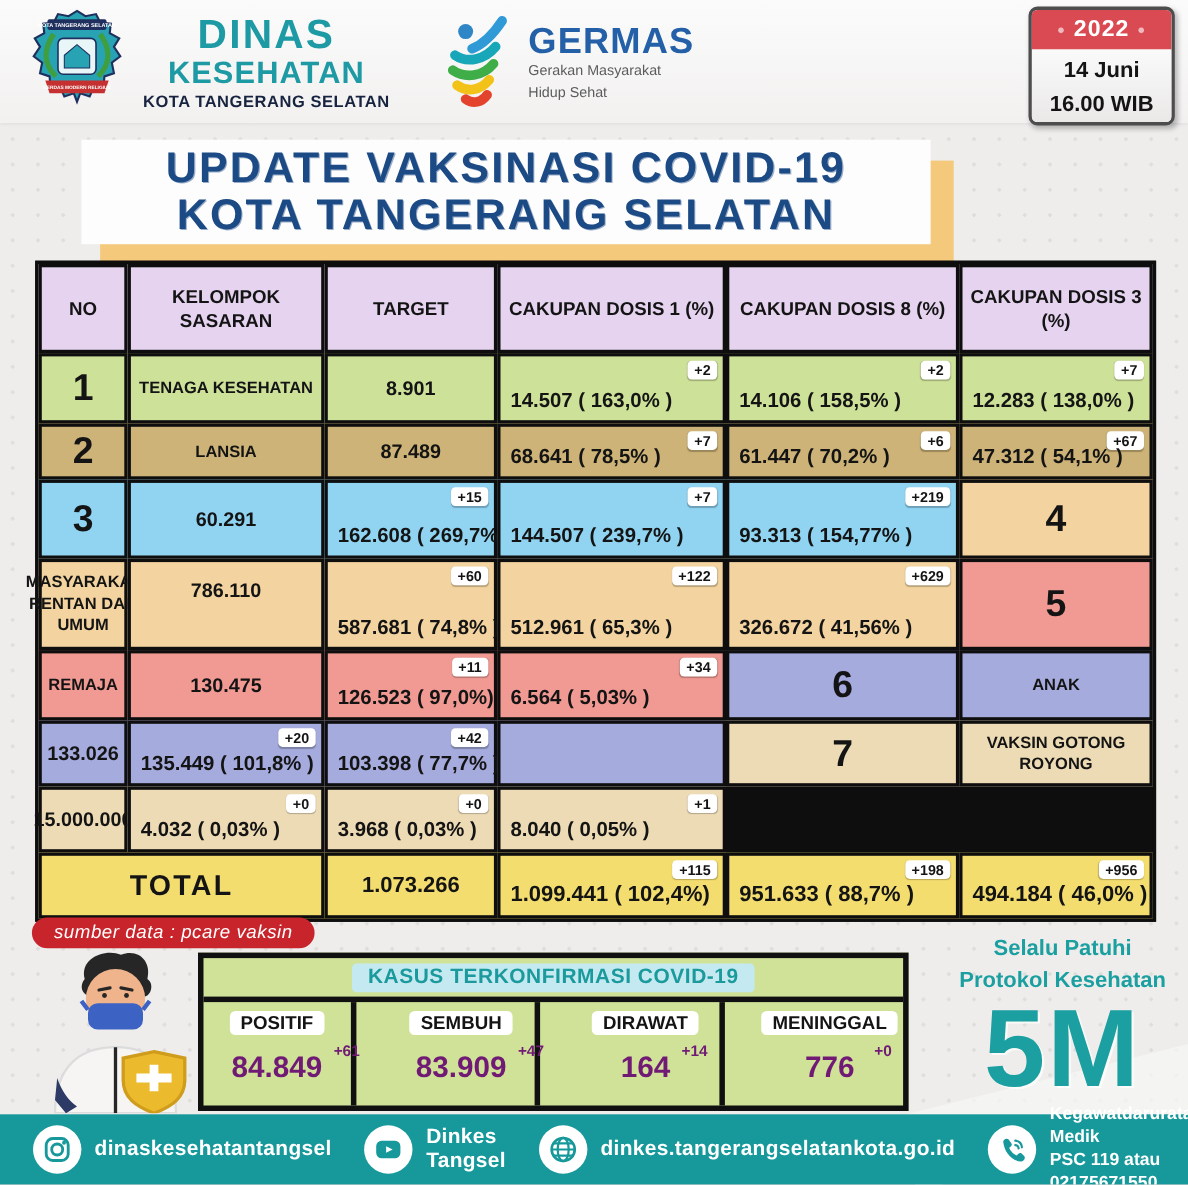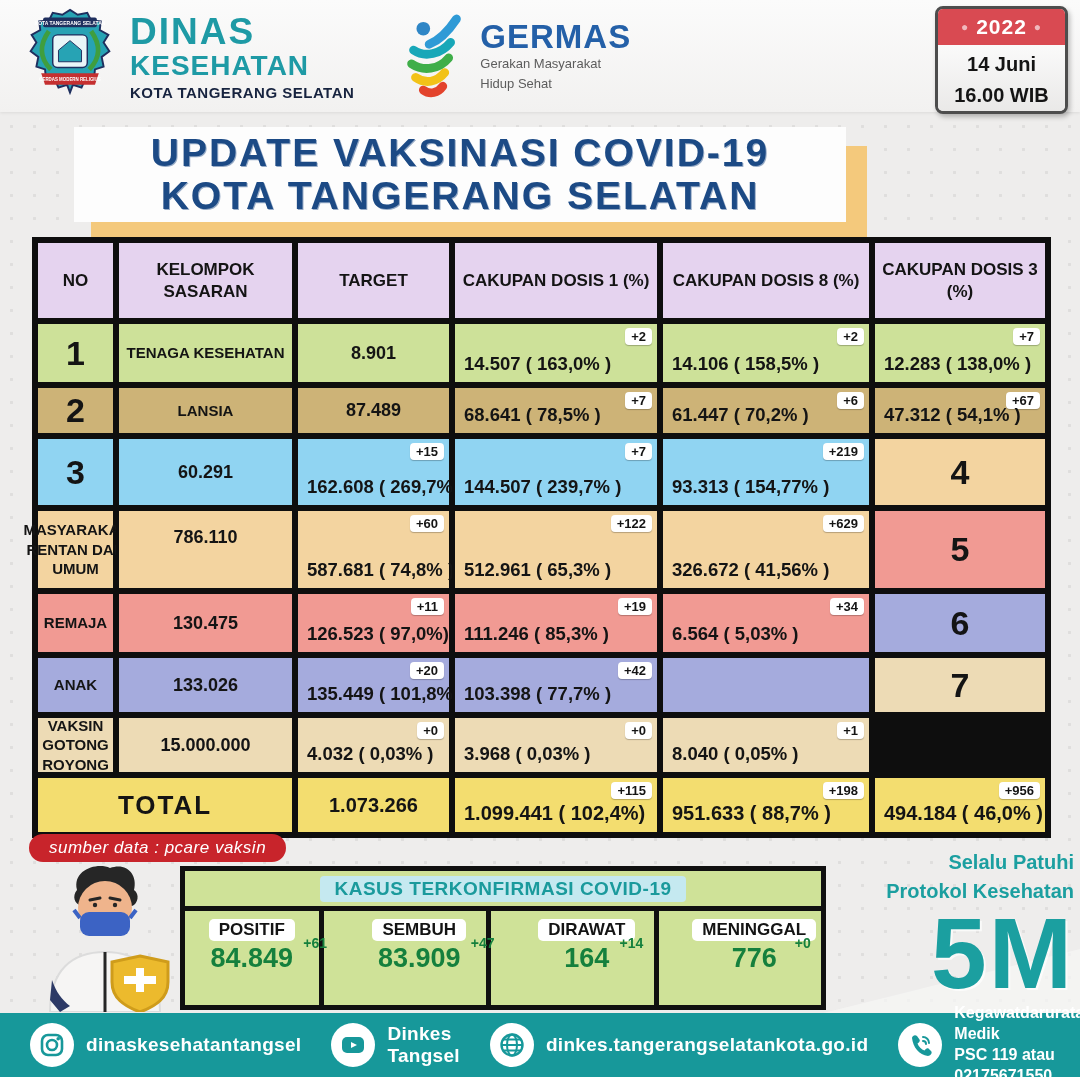--- a/index.html
+++ b/index.html
@@ -10,21 +10,21 @@
     background-image:radial-gradient(#dfdedd 1.4px, transparent 1.6px);
     background-size:23px 23px;
   }
   
   .top-band{
     position:absolute; left:0; top:0; width:1080px; height:112px;
     background:linear-gradient(#fbfbfb,#f2f1f0);
     display:flex; align-items:center; box-shadow:0 1px 3px rgba(0,0,0,.08);
   }
   .emblem{ margin-left:22px; width:96px; height:98px; }
-  .dinas-block{ margin-left:12px; line-height:1; }
+  .dinas-block{ margin-left:12px; line-height:1;text-align:center; }
   .dinas-l1{ font-size:37px; font-weight:900; color:#1e9aa5; letter-spacing:2px; }
   .dinas-l2{ font-size:28px; font-weight:900; color:#1e9aa5; letter-spacing:1px; margin-top:2px;}
   .dinas-l3{ font-size:15px; font-weight:800; color:#17233f; letter-spacing:.5px; margin-top:5px;}
   .germas-block{ margin-left:42px; display:flex; align-items:center; }
   .germas-svg{ width:78px; height:90px; }
   .germas-text{ margin-left:6px; }
   .germas-name{ font-size:33px; font-weight:800; color:#2460a8; letter-spacing:1px; line-height:1;}
   .germas-tag{ font-size:13px; color:#5c5c5c; line-height:1.25; margin-top:3px;}
   
   .calendar{
@@ -82,25 +82,25 @@
     position:absolute; left:180px; top:866px; width:646px; height:144px;
     border:5px solid #101010;
   }
   .cases-title-row{ height:40px; border-bottom:5px solid #101010; display:flex; align-items:center; justify-content:center;}
   .cases-title{ background:#c5e9f0; color:#1a9a9c; font-weight:800; font-size:19px; letter-spacing:.5px;
     padding:2px 14px; border-radius:4px;}
   .cases-grid{ display:flex; height:94px;gap:29px; }
   .case-col{ flex:1; border-right:5px solid #101010; display:flex; flex-direction:column; align-items:center; padding-top:8px;}
   .case-col:last-child{ border-right:none; }
   .case-label{ background:#fff; border-radius:5px; font-weight:800; font-size:17px; color:#141414; padding:1px 10px;}
-  .case-num{ margin-top:2px; font-weight:900; font-size:27px; color:#15803d; position:relative;}
+  .case-num{ margin-top:14px; font-weight:900; font-size:27px; color:#701a75; position:relative;}
   .case-delta{ position:absolute; top:-8px; right:-34px; font-size:14px; font-weight:800;}
   
   .diag-band{ position:absolute; left:820px; top:975px; width:320px; height:70px; background:#f6f5f4; opacity:.75; transform:rotate(-14deg);}
-  .protocol{ position:absolute; left:858px; top:848px; width:216px; text-align:right; }
+  .protocol{ position:absolute; left:858px; top:848px; width:216px; text-align:center; }
   .proto-l{ color:#1b9fa0; font-weight:700; font-size:20px; line-height:1.45; }
   .proto-big{ color:#1b9fa0; font-weight:900; font-size:100px; line-height:.95; letter-spacing:2px;
     text-shadow:2px 2px 0 rgba(255,255,255,.7); }
   
   .footer{
     position:absolute; left:0; top:1013px; width:1080px; height:64px; background:#17989a;
     display:flex; align-items:center; color:#fff;
   }
   .f-item{ display:flex; align-items:center; margin-left:30px; }
   .f-icon{ width:44px; height:44px; background:#fff; border-radius:50%; display:flex; align-items:center; justify-content:center; flex:0 0 44px;}
@@ -237,24 +237,20 @@
     </div>
 
     <div class="cell no-cell" style="background-color: rgb(241, 154, 147);">5</div>
     <div class="cell grp-cell" style="background-color: rgb(241, 154, 147);">REMAJA</div>
     <div class="cell tgt-cell" style="background-color: rgb(241, 154, 147);">130.475</div>
     <div class="cell cak" style="background-color: rgb(241, 154, 147);">
       <span class="delta">+11</span>
       <span class="val">126.523 ( 97,0%)</span>
     </div>
     <div class="cell cak" style="background-color: rgb(241, 154, 147);">
-      <span class="delta">+19</span>
-      <span class="val">111.246 ( 85,3% )</span>
-    </div>
-    <div class="cell cak" style="background-color: rgb(241, 154, 147);">
       <span class="delta">+34</span>
       <span class="val">6.564 ( 5,03% )</span>
     </div>
 
     <div class="cell no-cell" style="background-color: rgb(165, 171, 221);">6</div>
     <div class="cell grp-cell" style="background-color: rgb(165, 171, 221);">ANAK</div>
     <div class="cell tgt-cell" style="background-color: rgb(165, 171, 221);">133.026</div>
     <div class="cell cak" style="background-color: rgb(165, 171, 221);">
       <span class="delta">+20</span>
       <span class="val">135.449 ( 101,8% )</span>

